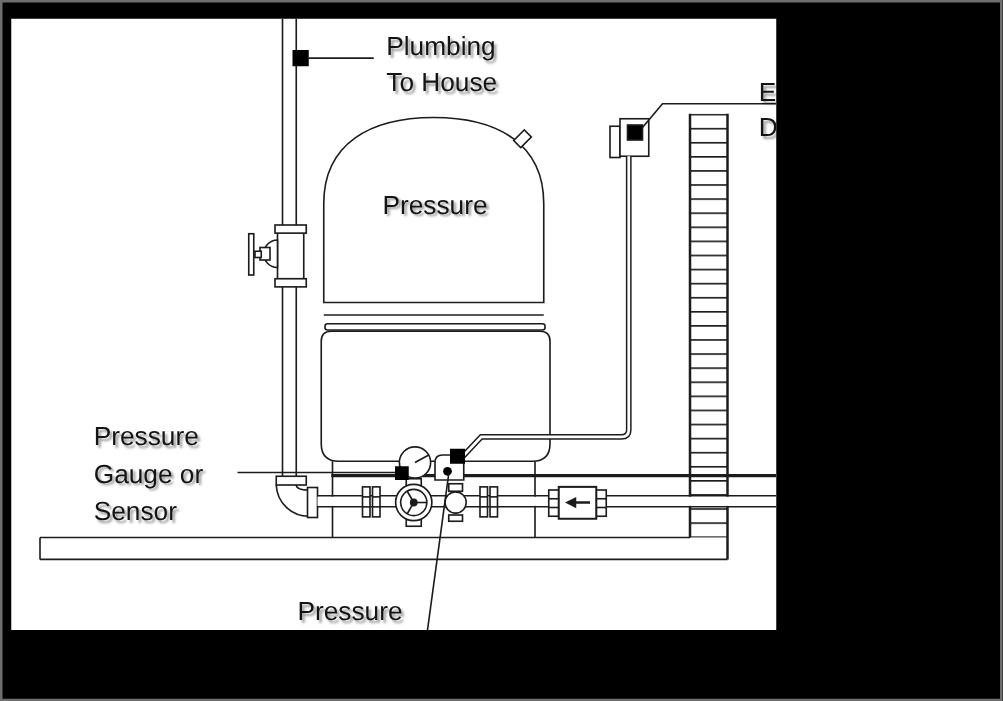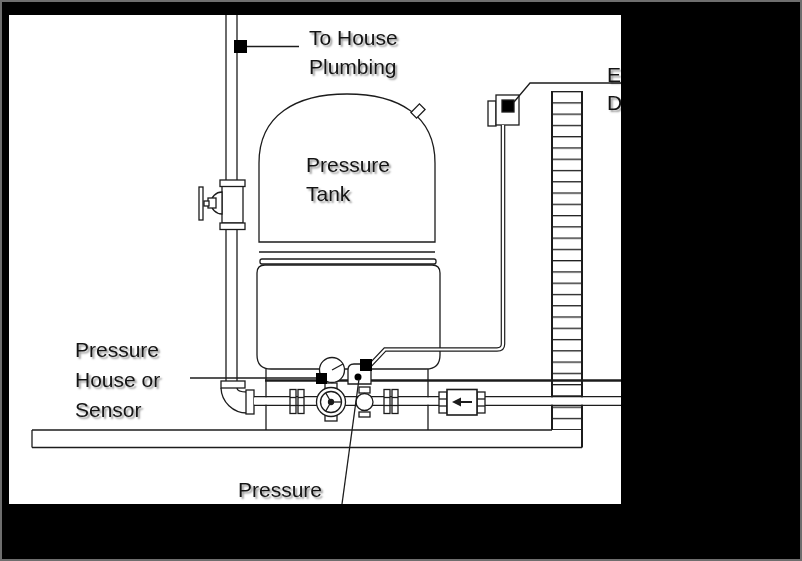--- a/index.html
+++ b/index.html
@@ -171,37 +171,36 @@
       <g>
         <rect x="225" y="25" width="13" height="13" fill="#000000" stroke="none"></rect>
         <line x1="238" y1="31.5" x2="290" y2="31.5"></line>
         <path d="M505,87 L521,68 L612,68"></path>
         <line x1="181" y1="363" x2="307" y2="363"></line>
         <line x1="350" y1="364" x2="333" y2="489"></line>
       </g>
     </svg>
 
     <div class="label" style="left:300px;top:8px;">
+      <span>Plumbing</span>
       <span>To House</span>
-      <span>Plumbing</span>
     </div>
 
     <div class="label" style="left:297px;top:135px;">
       <span>Pressure</span>
-      <span>Tank</span>
     </div>
 
     <div class="label" style="left:598px;top:46px;line-height:28px;">
       <span>E</span>
       <span>D</span>
     </div>
 
     <div class="label" style="left:66px;top:320px;line-height:30px;">
       <span>Pressure</span>
-      <span>House or</span>
+      <span>Gauge or</span>
       <span>Sensor</span>
     </div>
 
     <div class="label" style="left:229px;top:460px;">
       <span>Pressure</span>
     </div>
 
   </div>
 </div>
 

